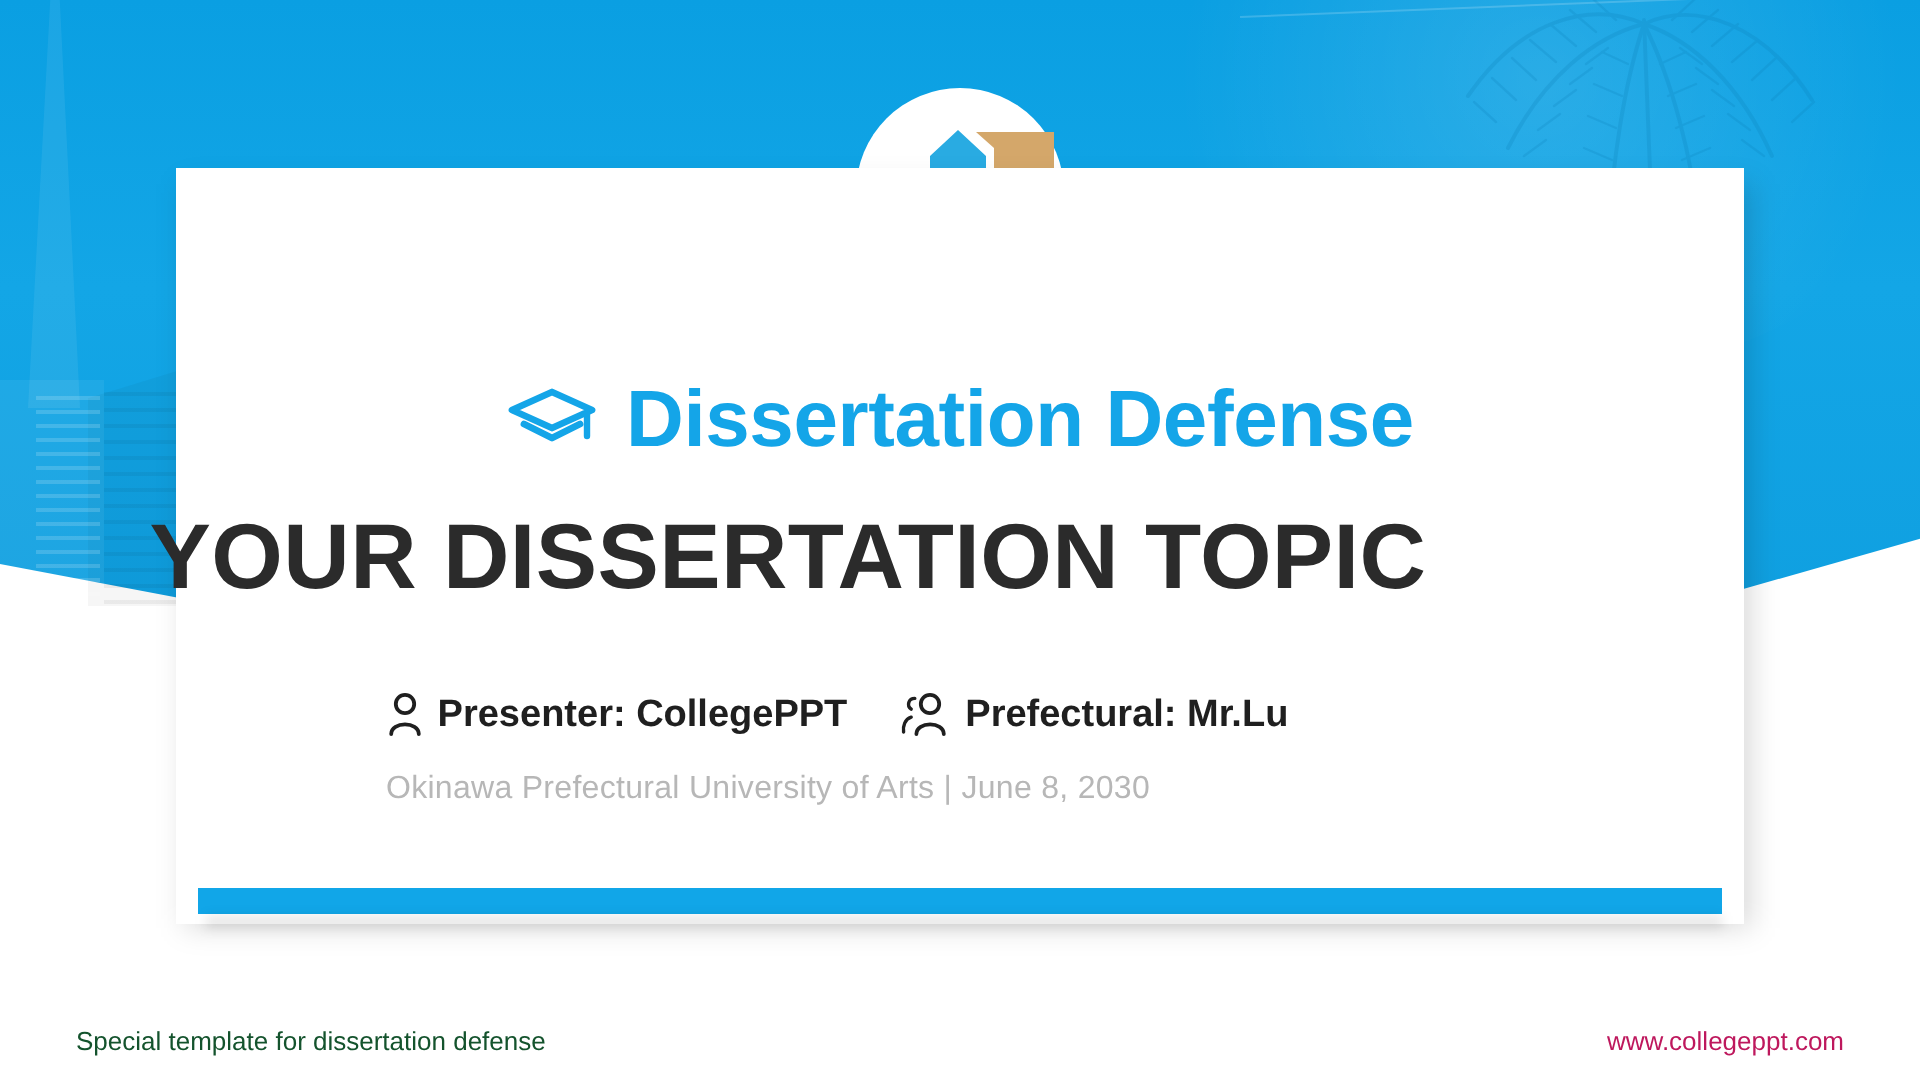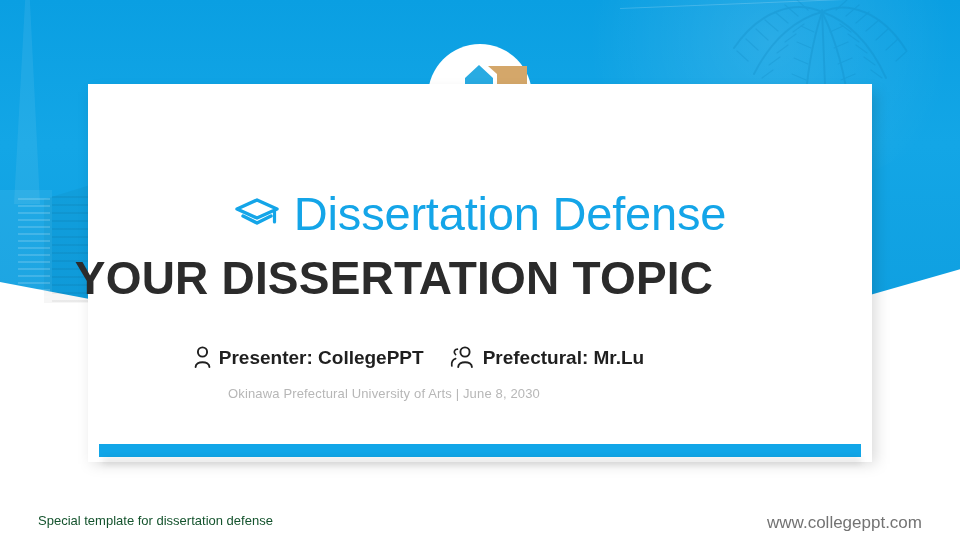--- a/index.html
+++ b/index.html
@@ -185,22 +185,22 @@
     left: 0;
     top: 190px;
     width: 960px;
     display: flex;
     align-items: center;
     justify-content: center;
     gap: 14px;
   }
   .kicker-icon { width: 46px; height: 38px; display: block; flex: none; }
   .kicker-text {
-    font-size: 47px;
-    font-weight: normal;
+    font-size: 40px;
+    font-weight: bold;
     color: #14a5e8;
     letter-spacing: -0.2px;
     line-height: 1;
     white-space: nowrap;
   }
 
   .main-title {
     position: absolute;
     left: 0;
     top: 254px;
@@ -237,41 +237,41 @@
     white-space: nowrap;
     line-height: 1;
   }
 
   .meta-line {
     position: absolute;
     left: 0;
     top: 386px;
     width: 768px;
     text-align: center;
-    font-size: 13px;
+    font-size: 16px;
     color: #b7b7b7;
     letter-spacing: 0.15px;
     white-space: nowrap;
   }
 
   
   .footer-left {
     position: absolute;
     left: 38px;
     top: 513px;
     font-size: 13px;
     color: #14532d;
     white-space: nowrap;
   }
   .footer-right {
     position: absolute;
     right: 38px;
     top: 513px;
-    font-size: 17px;
-    color: #737373;
+    font-size: 13px;
+    color: #be185d;
     white-space: nowrap;
   }
 </style>
 </head>
 <body>
 
 <div id="slide">
 
   <div class="bg-band">
     <div class="bg-band-shape"></div>

